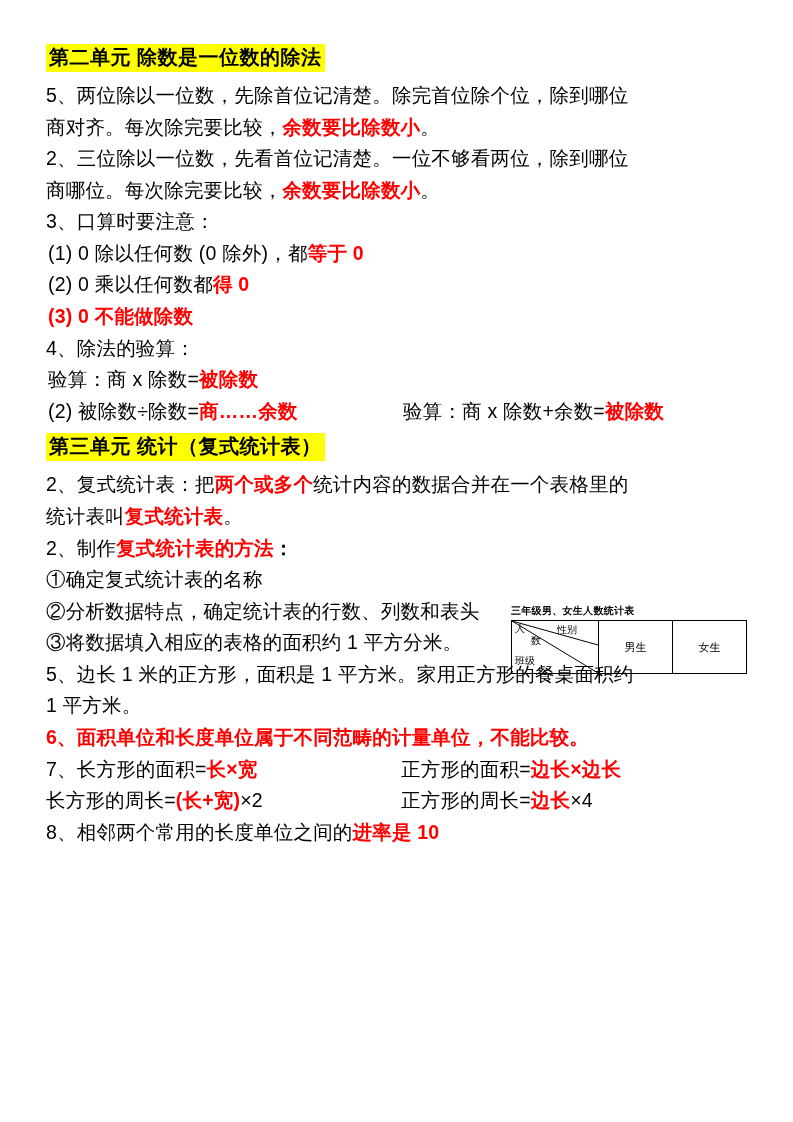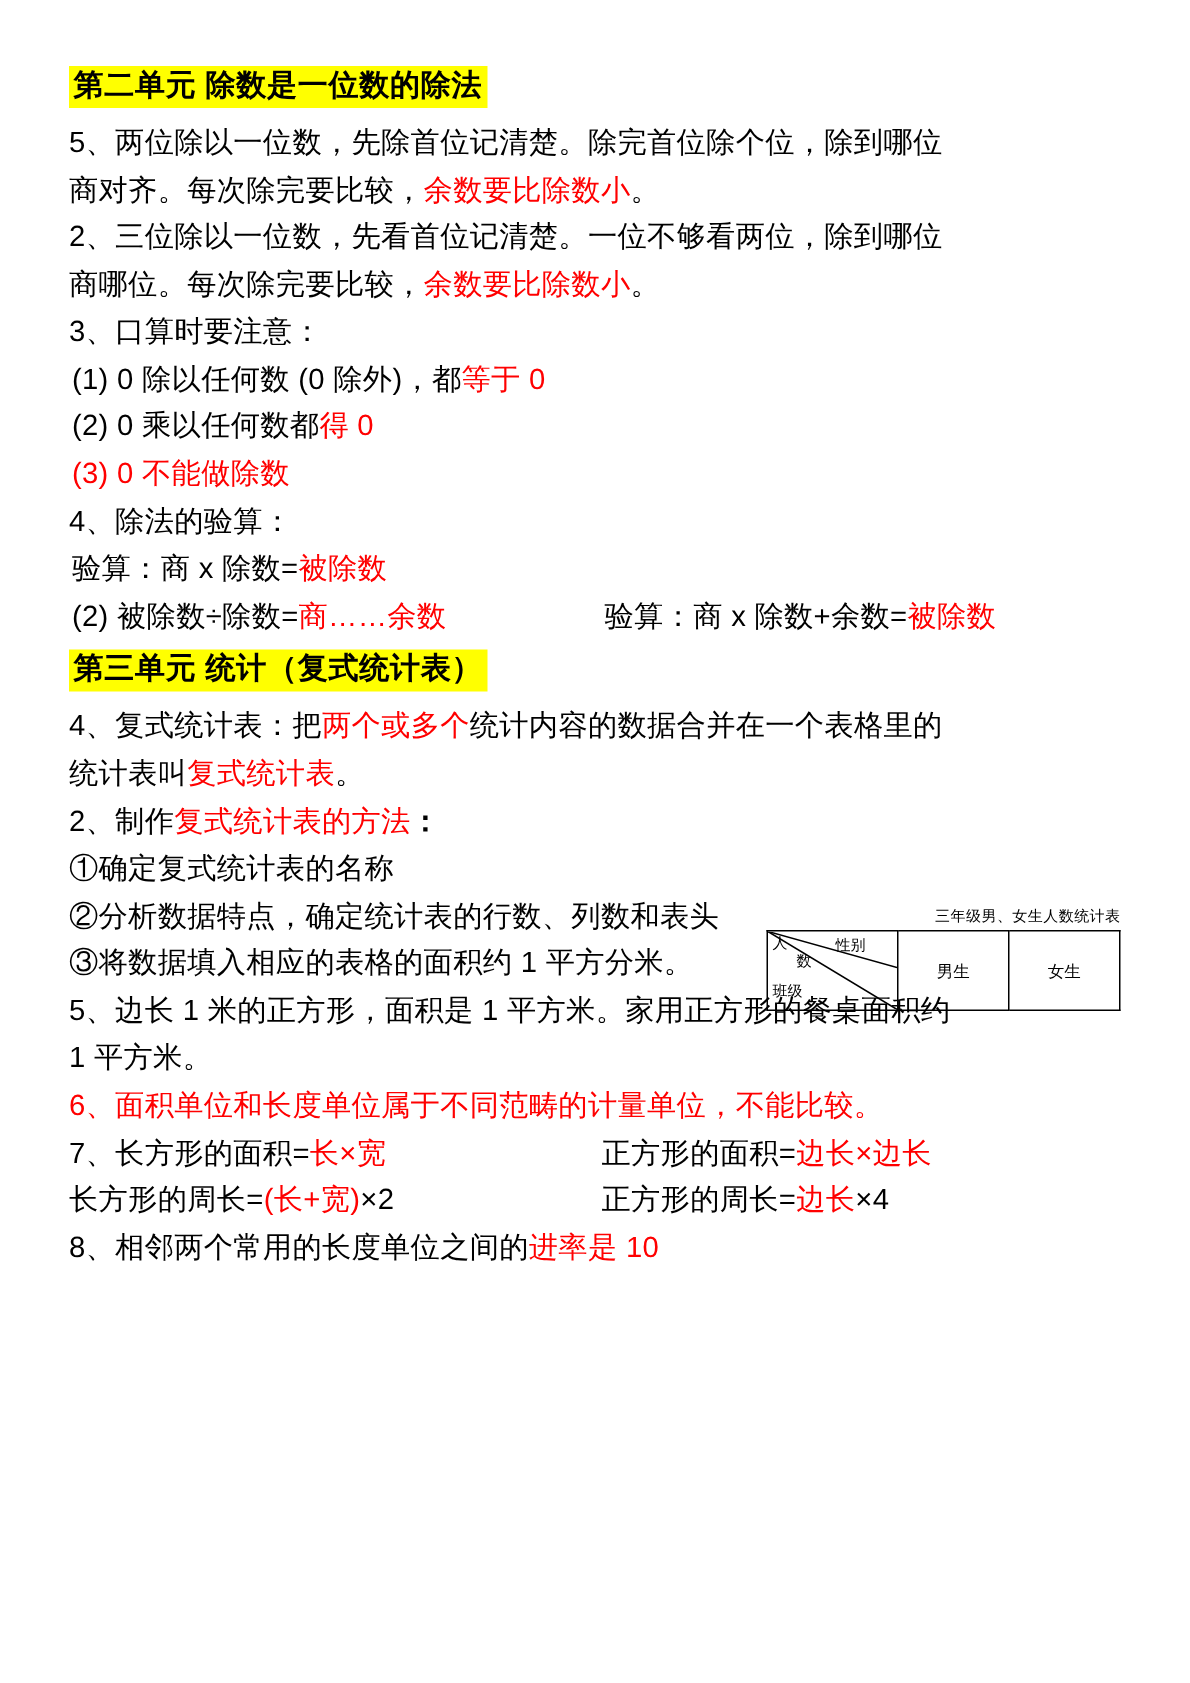--- a/index.html
+++ b/index.html
@@ -37,21 +37,21 @@
   }
   .line {
     font-size: 19.5px;
     line-height: 1.62;
     margin: 0;
     letter-spacing: 0.2px;
     white-space: nowrap;
   }
   .rb {
     color: #ff0000;
-    font-weight: normal;
+    font-weight: bold;
   }
   .b {
     font-weight: bold;
   }
   .two-col {
     display: flex;
     font-size: 19.5px;
     line-height: 1.62;
     letter-spacing: 0.2px;
   }
@@ -67,23 +67,24 @@
   }
   
   .fig {
     position: absolute;
     right: 46px;
     top: 604px;
     width: 236px;
   }
   .fig-title {
     font-size: 10px;
-    text-align: right;
+    text-align: left;
     margin-bottom: 2px;
     letter-spacing: 0.3px;
+    font-weight: bold;
   }
   table.stat {
     border-collapse: collapse;
     width: 100%;
     font-size: 11px;
   }
   table.stat td, table.stat th {
     border: 1px solid #000;
     text-align: center;
     padding: 3px 2px;
@@ -185,21 +186,21 @@
     </div>
   </div>
 
   <div class="heading-row sec2">
     <span class="hl">第三单元 统计（复式统计表）</span>
   </div>
 
   <div class="body-block">
 
     <p class="line">
-      <span>4、复式统计表：把</span><span class="rb">两个或多个</span><span>统计内容的数据合并在一个表格里的</span>
+      <span>2、复式统计表：把</span><span class="rb">两个或多个</span><span>统计内容的数据合并在一个表格里的</span>
     </p>
     <p class="line">
       <span>统计表叫</span><span class="rb">复式统计表</span><span>。</span>
     </p>
 
     <p class="line">
       <span>2、制作</span><span class="rb">复式统计表的方法</span><span class="b">：</span>
     </p>
 
     <p class="line">①确定复式统计表的名称</p>

